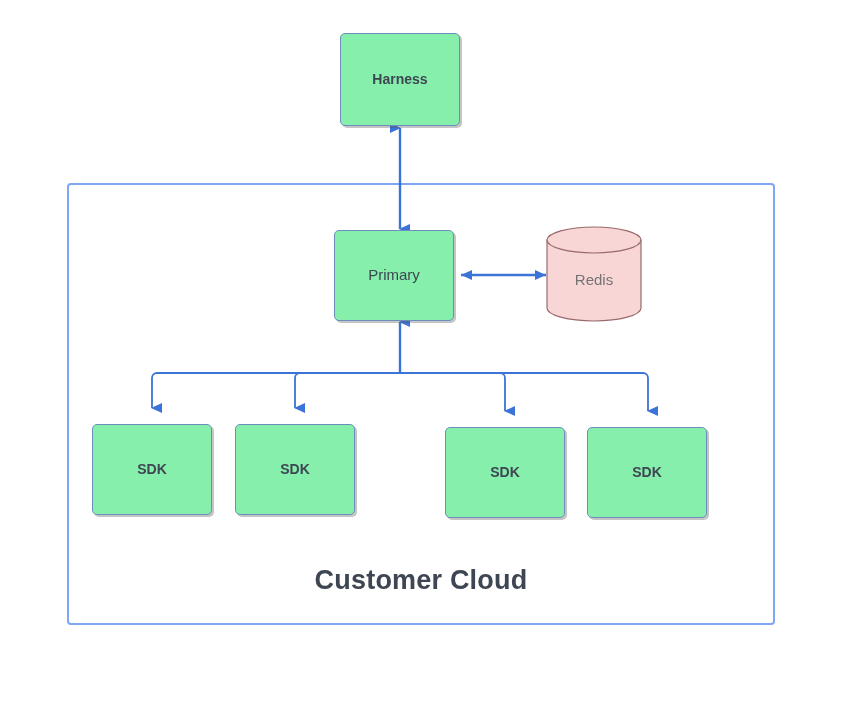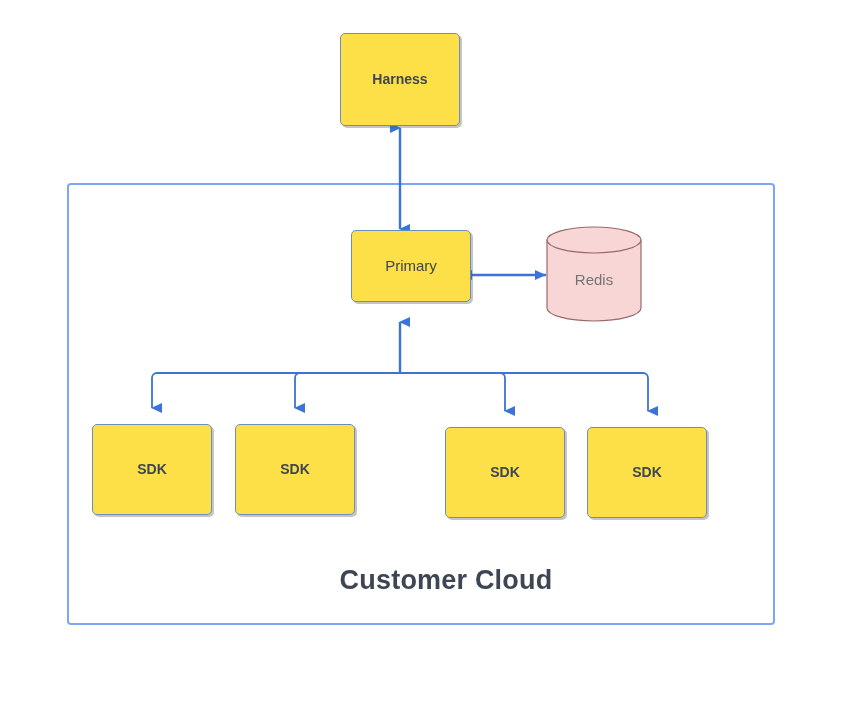--- a/index.html
+++ b/index.html
@@ -34,26 +34,25 @@
     position: absolute;
     left: 67px;
     top: 561px;
     width: 708px;
     text-align: center;
     font-size: 27px;
     font-weight: bold;
     color: #3d4652;
     letter-spacing: 0.2px;
     line-height: 38px;
-    padding-left: 25px;
   }
   
   .node-box {
     position: absolute;
-    background: #fde047;
+    background: #86efac;
     border: 1px solid #6c8ebf;
     border-radius: 5px;
     box-sizing: border-box;
     display: flex;
     align-items: center;
     justify-content: center;
     color: #3d4652;
     box-shadow: 2px 2px 0 rgba(90, 90, 90, 0.35);
   }
   .node-label {
@@ -133,21 +132,21 @@
     <path fill="none" stroke="#3b74d6" stroke-width="1.8" d="M400,373 L157,373 A5,5 0 0 0 152,378 L152,408" marker-end="url(#arrowEndV)"></path>
     <path fill="none" stroke="#3b74d6" stroke-width="1.8" d="M400,373 L300,373 A5,5 0 0 0 295,378 L295,408" marker-end="url(#arrowEndV)"></path>
     <path fill="none" stroke="#3b74d6" stroke-width="1.8" d="M400,373 L500,373 A5,5 0 0 1 505,378 L505,411" marker-end="url(#arrowEndV)"></path>
     <path fill="none" stroke="#3b74d6" stroke-width="1.8" d="M400,373 L643,373 A5,5 0 0 1 648,378 L648,411" marker-end="url(#arrowEndV)"></path>
   </svg>
 
   <div class="node-box" style="left:340px; top:33px; width:120px; height:93px;">
     <span class="node-label label-bold">Harness</span>
   </div>
 
-  <div class="node-box" style="left:351px; top:230px; width:120px; height:72px;">
+  <div class="node-box" style="left:334px; top:230px; width:120px; height:91px;">
     <span class="node-label label-regular">Primary</span>
   </div>
 
   <div class="cylinder" style="left:546px; top:226px; width:96px; height:96px;">
     <svg width="96" height="96" viewBox="0 0 96 96" xmlns="http://www.w3.org/2000/svg">
       <path d="M1,14 L1,82 A47,13 0 0 0 95,82 L95,14 Z" fill="#f9d6d6" stroke="#99696b" stroke-width="1.2"></path>
       <ellipse cx="48" cy="14" rx="47" ry="13" fill="#f9d6d6" stroke="#99696b" stroke-width="1.2"></ellipse>
     </svg>
     <span class="cylinder-label">Redis</span>
   </div>

